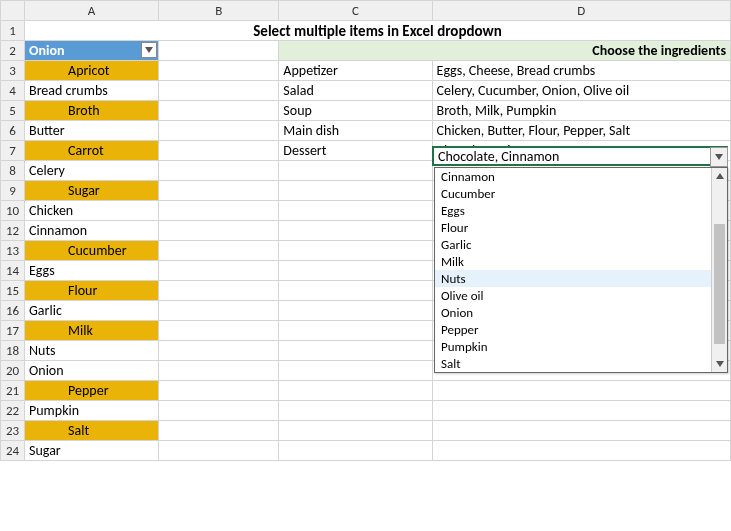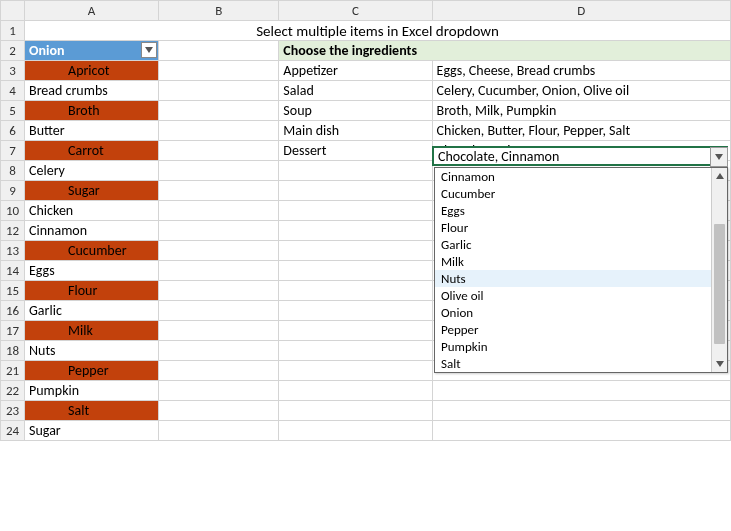--- a/index.html
+++ b/index.html
@@ -48,21 +48,21 @@
     font-size: 13px;
   }
   .corner { background: #f0f0f0; width: 24px; }
   .col-A { width: 134px; }
   .col-B { width: 120px; }
   .col-C { width: 153px; }
   .col-D { width: 298px; }
 
   .title-cell {
     text-align: center;
-    font-weight: normal;
+    font-weight: bold;
     font-size: 15px;
   }
   .items-header {
     background: #5b9bd5;
     color: #fff;
     font-weight: bold;
     position: relative;
   }
   .filter-btn {
     position: absolute;
@@ -72,24 +72,24 @@
     height: 16px;
     background: #fff;
     border: 1px solid #888;
     display: flex;
     align-items: center;
     justify-content: center;
   }
   .filter-btn svg { display: block; }
   .choose-header {
     background: #e2efda;
-    text-align: left;
+    text-align: right;
     font-weight: bold;
   }
-  .alt { background: #c2410c; padding-left: 43px; }
+  .alt { background: #eab308; padding-left: 43px; }
   .sel-row-head { background: #d2d2d2; }
   .sel-col-head { background: #d2d2d2; }
 
   .active-cell {
     position: absolute;
     border: 2px solid #217346;
     background: #fff;
     pointer-events: none;
     padding: 0 4px;
     display: flex;
@@ -284,20 +284,27 @@
         <tr>
           <td class="row-head">17</td>
           <td class="alt">Milk</td>
           <td></td>
           <td></td>
           <td></td>
         </tr>
         <tr>
           <td class="row-head">18</td>
           <td>Nuts</td>
+          <td></td>
+          <td></td>
+          <td></td>
+        </tr>
+        <tr>
+          <td class="row-head">20</td>
+          <td>Onion</td>
           <td></td>
           <td></td>
           <td></td>
         </tr>
         <tr>
           <td class="row-head">21</td>
           <td class="alt">Pepper</td>
           <td></td>
           <td></td>
           <td></td>

